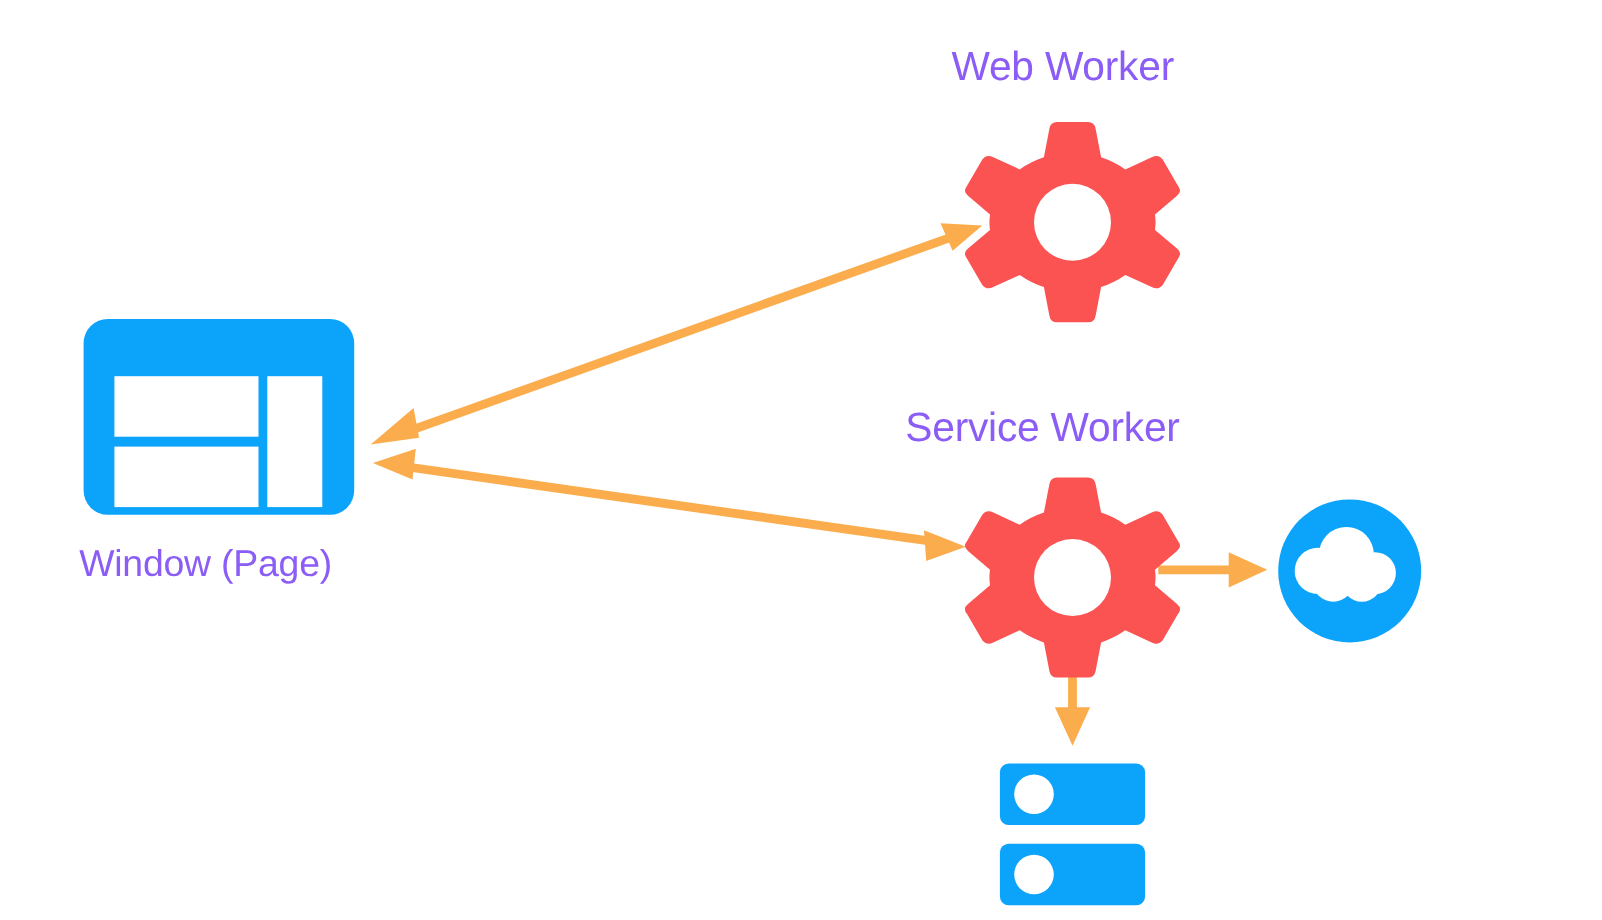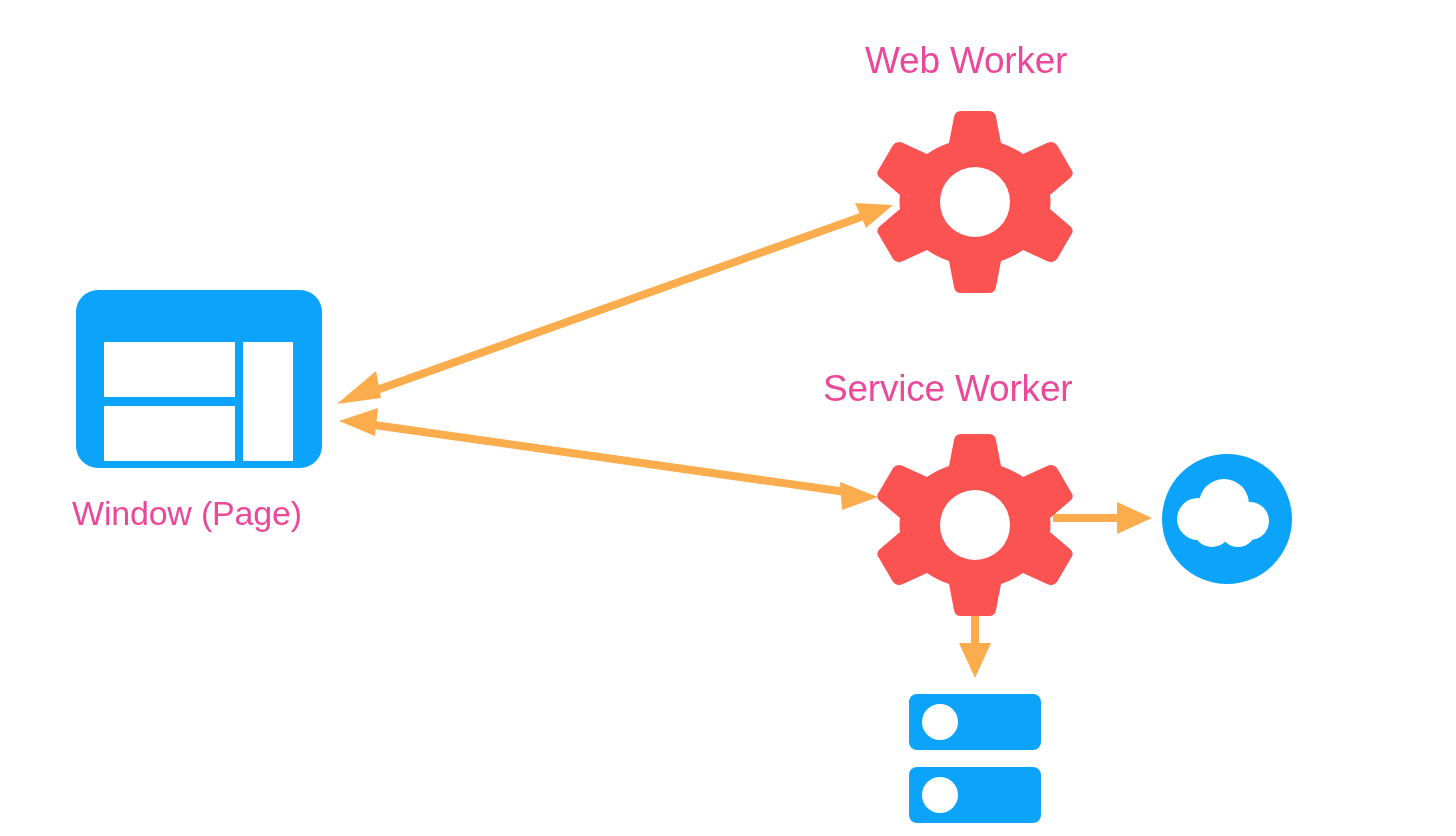--- a/index.html
+++ b/index.html
@@ -21,21 +21,21 @@
   #diagram-svg {
     position: absolute;
     top: 0;
     left: 0;
     width: 1456px;
     height: 836px;
   }
   .node-label {
     position: absolute;
     font-family: "Liberation Sans", sans-serif;
-    color: #ec4899;
+    color: #8b5cf6;
     font-weight: 500;
     white-space: nowrap;
     letter-spacing: -0.2px;
   }
   #label-web-worker {
     left: 865px;
     top: 40px;
     font-size: 37px;
   }
   #label-service-worker {

